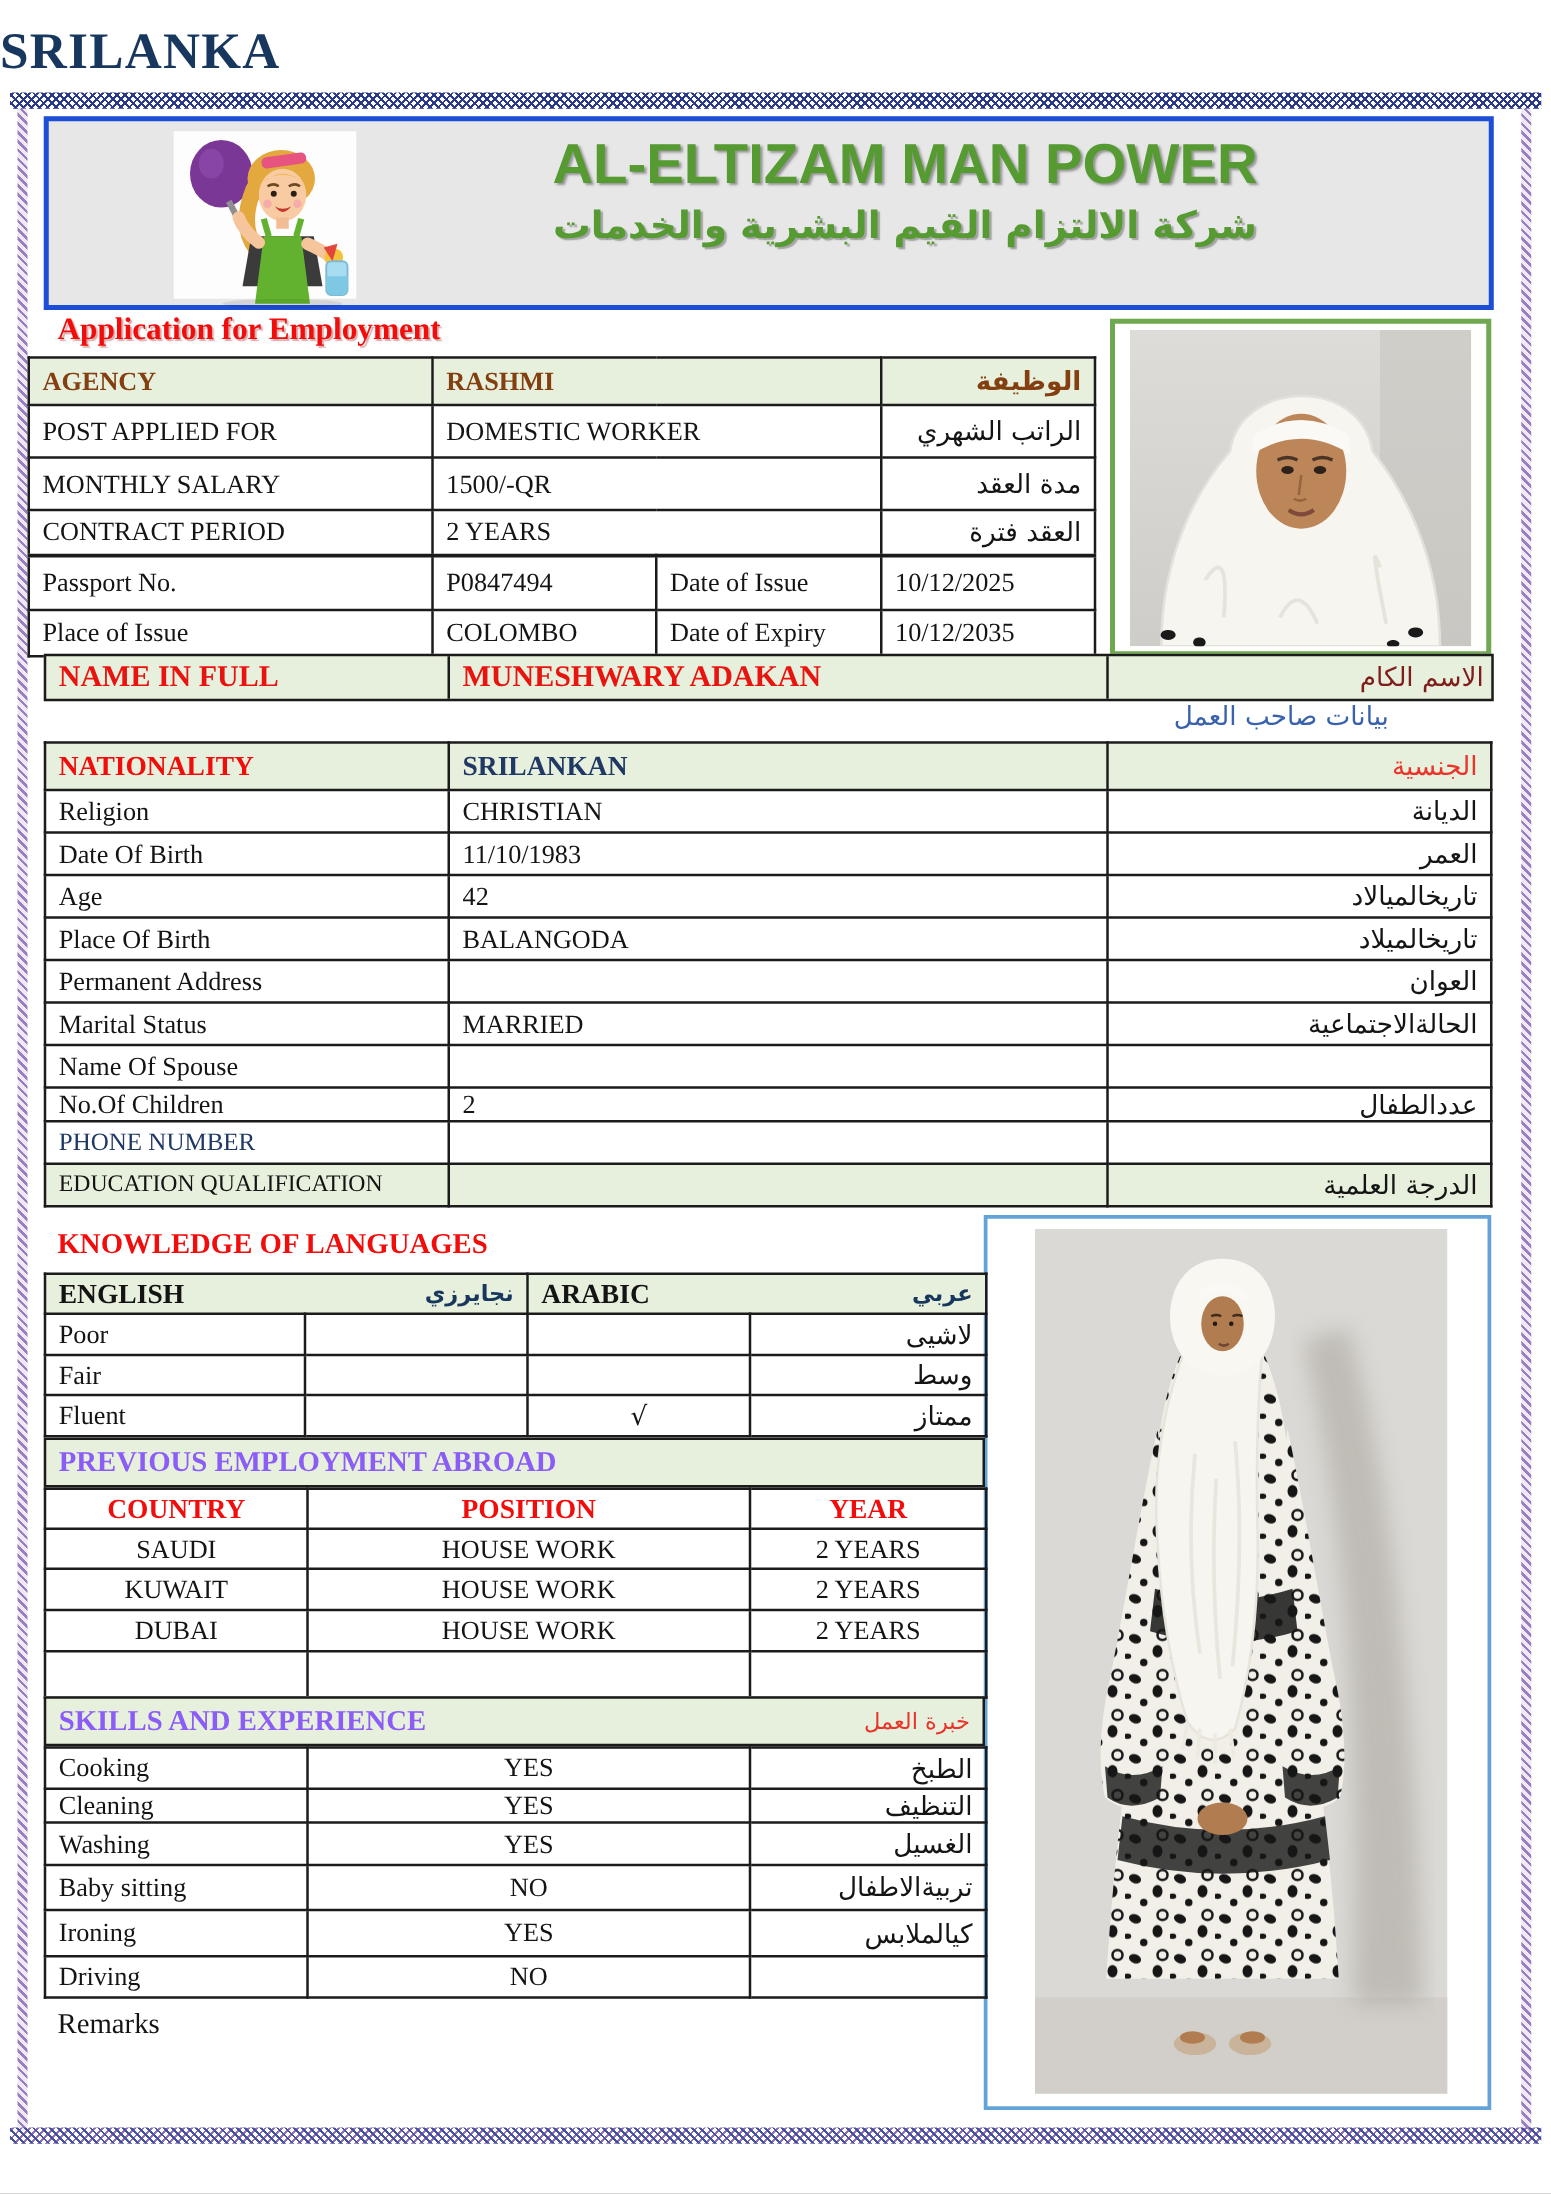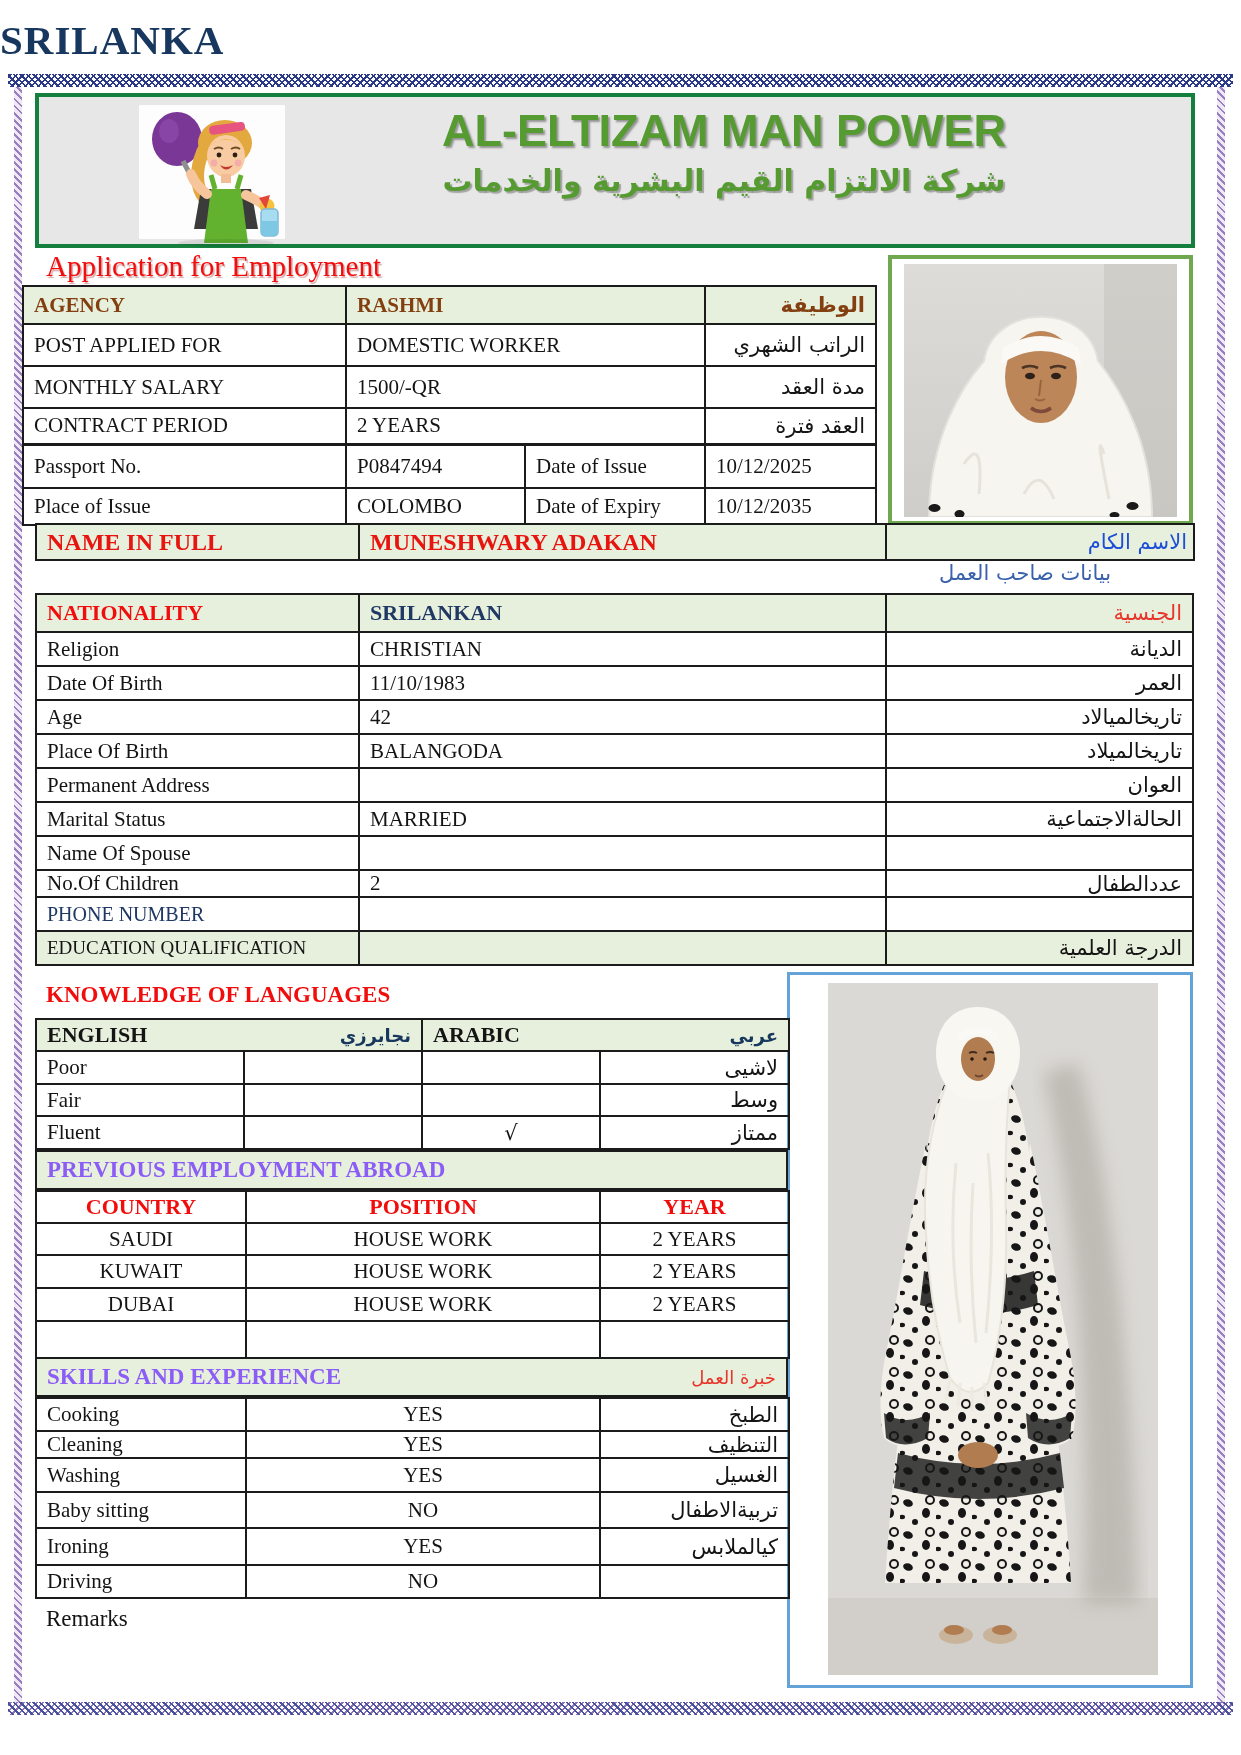--- a/index.html
+++ b/index.html
@@ -18,30 +18,30 @@
       background-image:
         repeating-linear-gradient(45deg,rgba(0,0,0,0) 0 3px,#44519E 3px 4.6px),
         repeating-linear-gradient(-45deg,rgba(0,0,0,0) 0 3px,#8F6FB5 3px 4.6px);}
   .strip{position:absolute;top:87px;width:8px;height:1618px;
       background-image:repeating-linear-gradient(45deg,#9A7FC0 0 2px,#EFE9F6 2px 5px);}
   .strip-left{left:14px;}
   .strip-right{left:1217px;}
 
   
   .header-box{position:absolute;left:35px;top:93px;width:1160px;height:155px;box-sizing:border-box;
-      background:#E8E7E7;border:4px solid #15803d;}
+      background:#E8E7E7;border:4px solid #1d4ed8;}
   .logo{position:absolute;left:86px;top:0px;}
   .company-en{position:absolute;left:250px;top:8px;width:870px;text-align:center;
       font-family:"Liberation Sans","DejaVu Sans",sans-serif;font-weight:bold;font-size:45px;
       color:#569A32;text-shadow:2px 2px 2px rgba(80,80,80,.55);}
   .company-ar{position:absolute;left:250px;top:66px;width:870px;text-align:center;
       font-family:"DejaVu Sans",sans-serif;font-weight:bold;font-size:30px;
       color:#569A32;text-shadow:2px 2px 1px rgba(80,80,80,.45);direction:rtl;}
 
-  .app-heading{position:absolute;left:46px;top:250px;font-size:29px;font-weight:normal;
+  .app-heading{position:absolute;left:46px;top:250px;font-size:25px;font-weight:bold;
       color:#F20D0D;text-shadow:1.5px 1.5px 1px rgba(140,10,10,.35);}
 
   
   table.doc{border-collapse:collapse;table-layout:fixed;position:absolute;}
   table.doc td{border:2px solid #1b1b1b;padding:0 10px;font-size:21px;
       overflow:hidden;white-space:nowrap;vertical-align:middle;}
   .g{background:#E7F0DC;}
   .brown{color:#833F10;font-weight:bold;font-size:23px;}
   .red{color:#F20D0D;}
   .navy{color:#1F3864;}
@@ -209,21 +209,21 @@
   </div>
 
   <div class="name-row">
     <div>
         <span class="name-text">NAME IN FULL</span>
       </div>
     <div>
         <span class="name-text">MUNESHWARY ADAKAN</span>
       </div>
     <div style="justify-content:flex-end;">
-        <span class="ar-cell" style="color:#1d4ed8;font-size:21px;">الاسم الكام</span>
+        <span class="ar-cell" style="color:#7f1d1d;font-size:21px;">الاسم الكام</span>
       </div>
   </div>
 
   <div class="details-heading">DETAILS OF APPLICATION</div>
   <div class="details-heading-ar">بيانات صاحب العمل</div>
 
   <table class="doc details-table">
     <colgroup>
         <col style="width:323px">
         <col style="width:527px">

